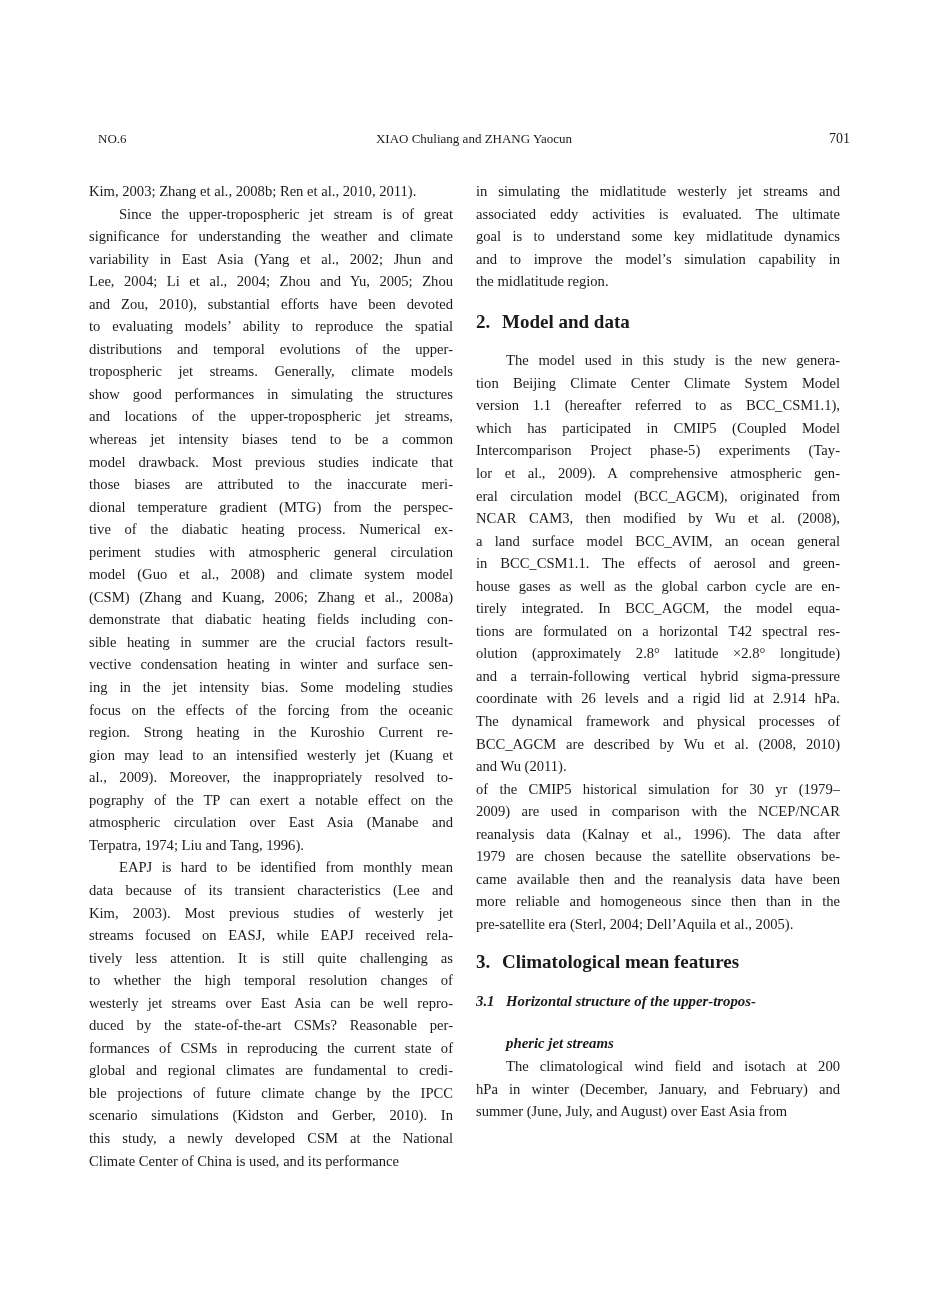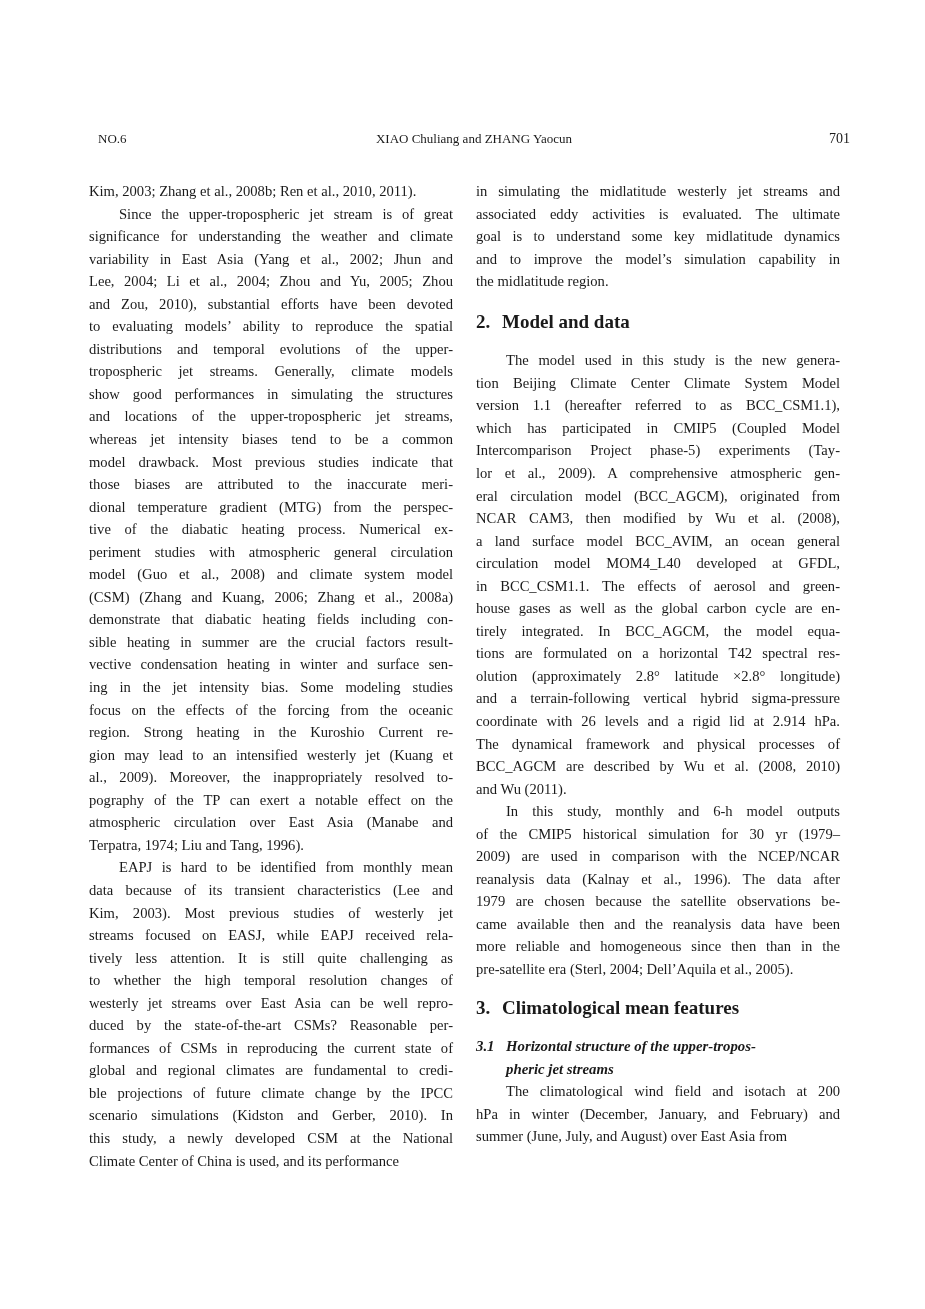--- a/index.html
+++ b/index.html
@@ -34,21 +34,21 @@
   .heading {
     font-weight: bold; font-size: 19px;
     height: 22.5px; line-height: 22.5px; white-space: nowrap;
   }
   .heading .num { display: inline-block; width: 26px; }
   .subheading {
     font-weight: bold; font-style: italic; font-size: 14.8px;
     line-height: 22.5px; white-space: nowrap;
   }
   .subheading .num { display: inline-block; width: 30px; font-style: italic; }
-  .subheading .cont { padding-left: 30px; }
+  .subheading .cont { padding-left: 30px; margin-top: 20px; }
   .gap-small { height: 16px; }
   .gap-med { height: 18px; }
 </style>
 </head>
 <body>
 
 <div class="running-head">
   <span class="left">NO.6</span>
   <span class="center">XIAO Chuliang and ZHANG Yaocun</span>
   <span class="right">701</span>
@@ -127,34 +127,32 @@
       <div>
         <div class="line indent">The model used in this study is the new genera-</div>
         <div class="line">tion Beijing Climate Center Climate System Model</div>
         <div class="line">version 1.1 (hereafter referred to as BCC_CSM1.1),</div>
         <div class="line">which has participated in CMIP5 (Coupled Model</div>
         <div class="line">Intercomparison Project phase-5) experiments (Tay-</div>
         <div class="line">lor et al., 2009).  A comprehensive atmospheric gen-</div>
         <div class="line">eral circulation model (BCC_AGCM), originated from</div>
         <div class="line">NCAR CAM3, then modified by Wu et al.  (2008),</div>
         <div class="line">a land surface model BCC_AVIM, an ocean general</div>
-        <div class="line">circulation model MOM4_L40 developed at GFDL,</div>
         <div class="line">in BCC_CSM1.1.  The effects of aerosol and green-</div>
         <div class="line">house gases as well as the global carbon cycle are en-</div>
         <div class="line">tirely integrated.  In BCC_AGCM, the model equa-</div>
         <div class="line">tions are formulated on a horizontal T42 spectral res-</div>
         <div class="line">olution (approximately 2.8° latitude ×2.8° longitude)</div>
         <div class="line">and a terrain-following vertical hybrid sigma-pressure</div>
         <div class="line">coordinate with 26 levels and a rigid lid at 2.914 hPa.</div>
         <div class="line">The dynamical framework and physical processes of</div>
         <div class="line">BCC_AGCM are described by Wu et al. (2008, 2010)</div>
         <div class="line last">and Wu (2011).</div>
       </div>
       <div>
-        <div class="line indent">In this study, monthly and 6-h model outputs</div>
         <div class="line">of the CMIP5 historical simulation for 30 yr (1979–</div>
         <div class="line">2009) are used in comparison with the NCEP/NCAR</div>
         <div class="line">reanalysis data (Kalnay et al., 1996).  The data after</div>
         <div class="line">1979 are chosen because the satellite observations be-</div>
         <div class="line">came available then and the reanalysis data have been</div>
         <div class="line">more reliable and homogeneous since then than in the</div>
         <div class="line last">pre-satellite era (Sterl, 2004; Dell’Aquila et al., 2005).</div>
       </div>
     </div>
 

